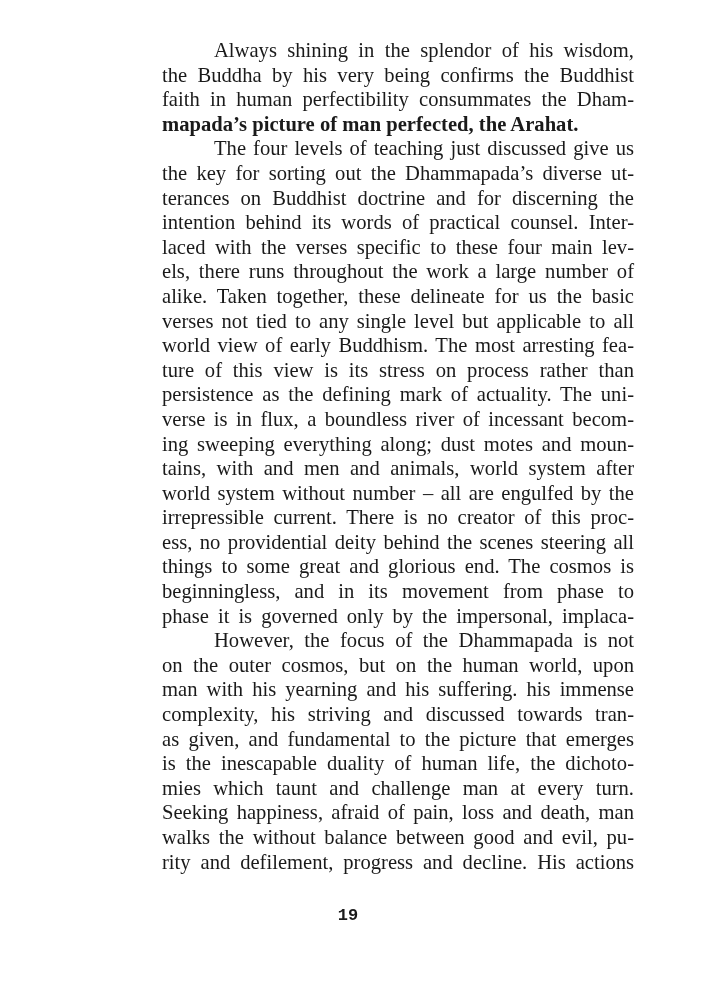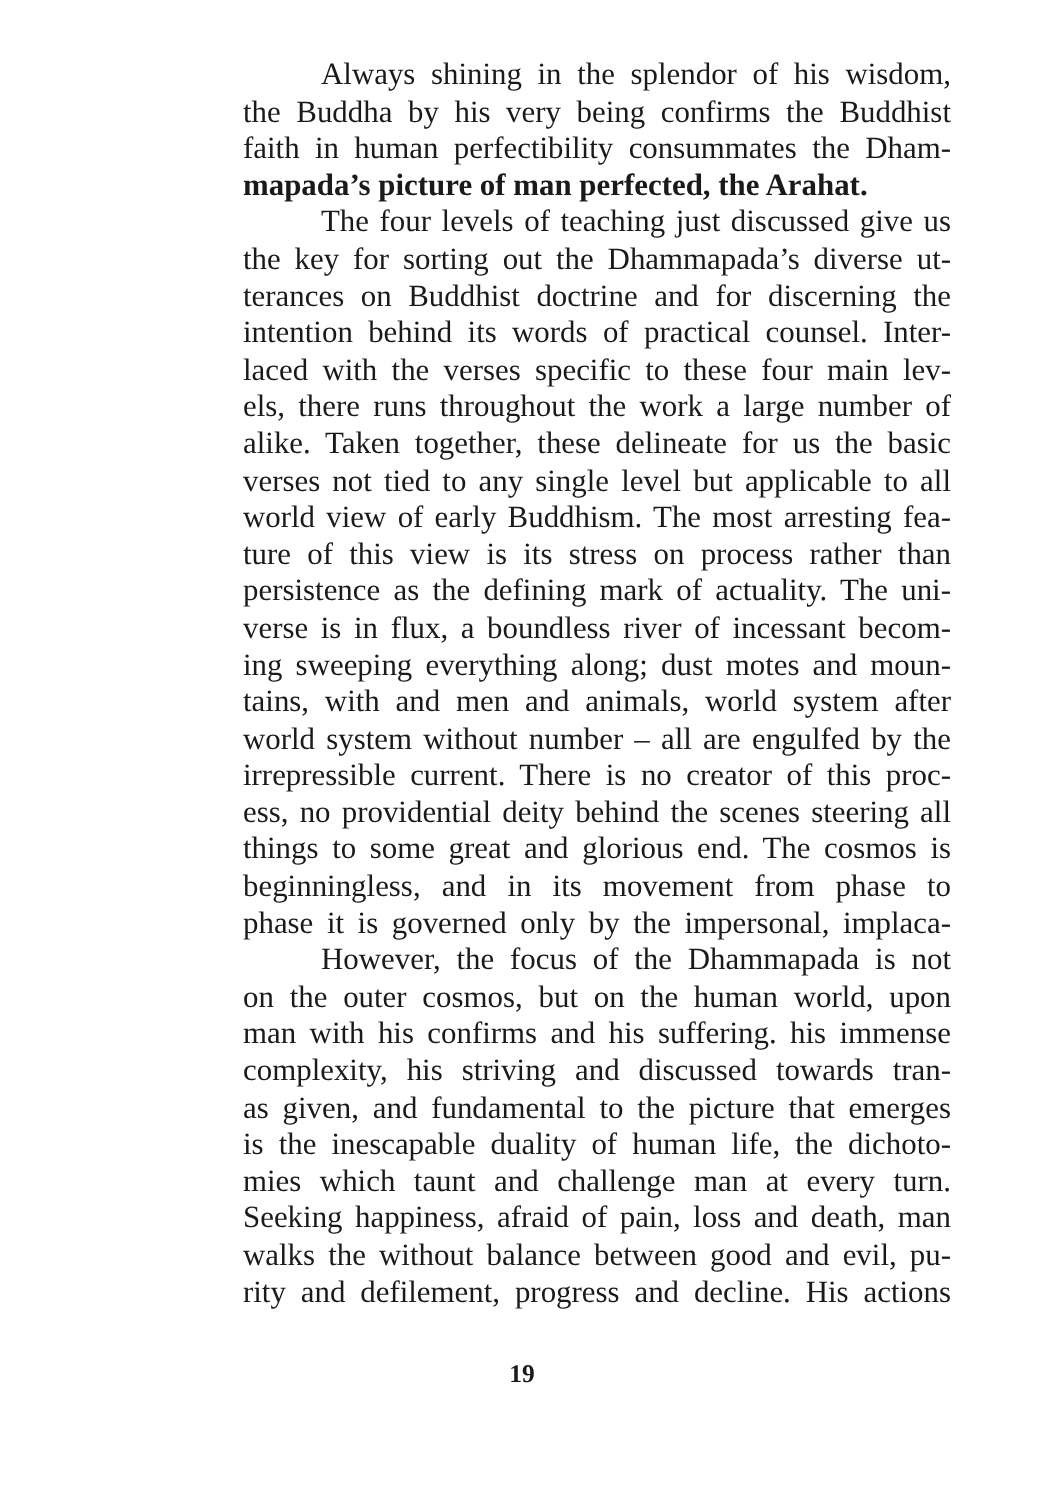--- a/index.html
+++ b/index.html
@@ -37,21 +37,21 @@
     }
     .line.indent {
       padding-left: 52px;
     }
     .page-number {
       position: absolute;
       left: 0;
       width: 696px;
       top: 906px;
       text-align: center;
-      font-family: Liberation Serif, serif;
+      font-family: Liberation Mono, monospace;
       font-weight: bold;
       font-size: 17px;
       color: #1a1a1a;
     }
   </style>
 </head>
 <body>
 
 <div class="page">
   <div>
@@ -78,21 +78,21 @@
     <span class="line">world system without number – all are engulfed by the</span>
     <span class="line">irrepressible current. There is no creator of this proc-</span>
     <span class="line">ess, no providential deity behind the scenes steering all</span>
     <span class="line">things to some great and glorious end. The cosmos is</span>
     <span class="line">beginningless, and in its movement from phase to</span>
     <span class="line">phase it is governed only by the impersonal, implaca-</span>
   </div>
   <div>
     <span class="line indent">However, the focus of the Dhammapada is not</span>
     <span class="line">on the outer cosmos, but on the human world, upon</span>
-    <span class="line">man with his confirms and his suffering. his immense</span>
+    <span class="line">man with his yearning and his suffering. his immense</span>
     <span class="line">complexity, his striving and discussed towards tran-</span>
     <span class="line">as given, and fundamental to the picture that emerges</span>
     <span class="line">is the inescapable duality of human life, the dichoto-</span>
     <span class="line">mies which taunt and challenge man at every turn.</span>
     <span class="line">Seeking happiness, afraid of pain, loss and death, man</span>
     <span class="line">walks the without balance between good and evil, pu-</span>
     <span class="line">rity and defilement, progress and decline. His actions</span>
   </div>
 </div>
 

